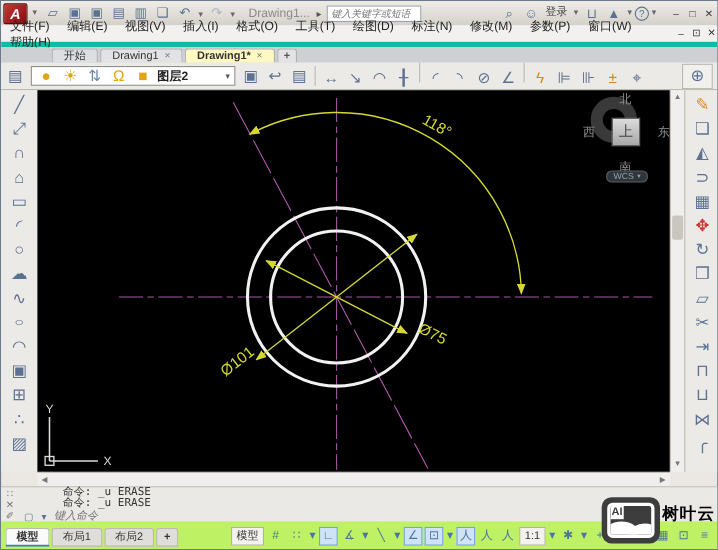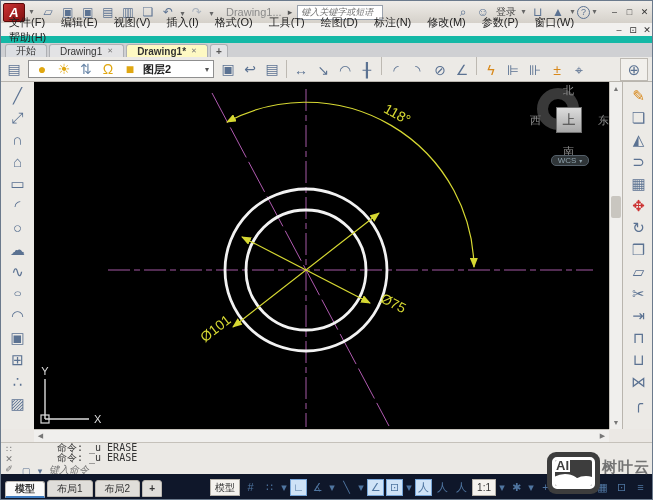--- a/index.html
+++ b/index.html
@@ -20,30 +20,30 @@
   .icon.squash{transform:scaleY(.7);}
   .doc-title{color:#8a8a8a;font-size:11px;margin:0 4px 0 8px;}
   .expander{color:#555;font-size:9px;}
   .searchbox{width:86px;height:15px;border:1px solid #9aa2ad;background:#fff;font-size:9px;font-style:italic;color:#888;padding:0 3px;margin:0 3px;}
   .tb-right{margin-left:auto;display:flex;align-items:center;}
   .tb-right .label{font-size:10px;color:#444;margin:0 3px;}
   .winctl{display:flex;margin-left:6px;}
   .winctl span{width:15px;height:15px;display:flex;align-items:center;justify-content:center;font-size:9px;color:#333;}
 
   
-  .menubar{position:absolute;left:0;top:22px;width:653px;height:20px;background:#f2f1ef;border-bottom:7px solid #14b8a6;display:flex;align-items:center;font-size:11px;color:#222;}
+  .menubar{position:absolute;left:0;top:22px;width:653px;height:20px;background:#f2f1ef;border-bottom:5px solid #14b8a6;display:flex;align-items:center;font-size:11px;color:#222;}
   .menu-item{padding:0 8px;height:100%;display:inline-flex;align-items:center;}
   .docctl{margin-left:auto;display:flex;}
   .docctl span{width:14px;display:flex;align-items:center;justify-content:center;font-size:9px;color:#333;}
 
   
   .tabbar{position:absolute;left:0;top:42px;width:653px;height:14px;background:#cfd0d3;display:flex;align-items:flex-end;padding-left:4px;font-size:10px;}
   .ftab{height:13px;display:inline-flex;align-items:center;gap:5px;padding:0 10px;background:#e3e3e5;border:1px solid #aeb0b4;border-bottom:none;border-radius:3px 3px 0 0;color:#333;margin-right:2px;}
   .ftab.active{background:#fef9c3;font-weight:700;}
-  .ftab.start{background:#dcdee2;}
+  .ftab.start{background:#dcdee2;margin-left:42px;}
   .ftab.plus{padding:0 5px;font-weight:700;color:#555;}
   .tab-x{font-size:7px;color:#777;}
 
   
   .toolbar{position:absolute;left:0;top:56px;width:653px;height:25px;background:#eceae6;border-bottom:1px solid #b9b5ae;display:flex;align-items:center;padding:0 2px;}
   .toolbar .icon{width:22px;height:21px;font-size:14px;}
   .vsep{width:1px;height:18px;background:#bdb9b2;margin:0 3px;display:inline-block;}
   .layerdrop{width:186px;height:18px;background:#fff;border:1px solid #8f8f8f;display:flex;align-items:center;font-size:11px;color:#222;padding:0 2px;margin:0 3px;}
   .layerdrop .name{flex:1;padding-left:2px;font-weight:bold;}
   .layerdrop .dda{font-size:8px;color:#555;padding-right:2px;}
@@ -73,37 +73,37 @@
   .cmd{position:absolute;left:0;top:441px;width:653px;height:32px;background:#ebe9e5;border-top:1px solid #c5c1ba;display:flex;}
   .cmd-left{width:16px;display:flex;flex-direction:column;align-items:center;padding-top:1px;}
   .cmd-left .icon{width:14px;height:10px;font-size:9px;color:#777;}
   .cmd-body{flex:1;}
   .cmd-line{font-family:"DejaVu Sans Mono","Liberation Mono",monospace;font-size:10px;color:#333;line-height:10px;padding-left:4px;margin-left:36px;}
   .cmd-input-row{display:flex;align-items:center;height:12px;padding-left:2px;}
   .cmd-input-row .icon{width:14px;height:11px;font-size:9px;color:#5b7292;}
   .cmd-input{flex:1;border:none;background:transparent;font-size:10px;font-style:italic;color:#999;outline:none;}
 
   
-  .statusbar{position:absolute;left:0;top:473px;width:653px;height:27px;background:#0f172a;display:flex;align-items:center;padding:0 4px;}
+  .statusbar{position:absolute;left:0;top:473px;width:653px;height:27px;background:#bef264;display:flex;align-items:center;padding:0 4px;}
   .ltab{height:17px;display:inline-flex;align-items:center;padding:0 9px;font-size:10px;color:#333;background:#e0deda;border:1px solid #bdb9b2;border-radius:3px 3px 0 0;margin-right:2px;}
   .ltab.active{background:#fafafa;font-weight:700;border-bottom:2px solid #3e7bbf;}
   .ltab.plus{padding:0 6px;font-weight:700;}
   .status-icons{margin-left:auto;display:flex;align-items:center;}
   .status-icons .icon{width:17px;height:17px;font-size:11px;color:#4f75a0;margin:0 1px;}
   .status-icons .icon.txt{width:auto;padding:0 4px;color:#333;font-size:10px;border:1px solid #b5b1aa;background:#f4f2ee;}
   .status-icons .icon.on{background:#cfe3f7;border:1px solid #76a4d6;}
   .status-icons .icon.dd{width:8px;}
 
   
   .wm{position:absolute;left:546px;top:451px;width:53px;height:42px;background:#3d3d3d;border-radius:9px;z-index:9;}
   .wm-frame{position:absolute;inset:5px;border:3px solid #fff;border-radius:5px;overflow:hidden;}
-  .wm-ai{position:absolute;top:-1px;left:0px;color:#3d3d3d;background:#fff;font-weight:700;font-size:13px;line-height:13px;padding:0 1px;}
+  .wm-ai{position:absolute;top:-1px;left:0px;color:#3d3d3d;background:#fff;font-weight:700;font-size:10px;line-height:13px;padding:0 1px;}
   .wm-mtn{position:absolute;bottom:-8px;left:-5px;width:30px;height:20px;background:#fff;border-radius:50% 50% 0 0;}
   .wm-mtn2{position:absolute;bottom:-6px;right:-7px;width:26px;height:16px;background:#fff;border-radius:50% 50% 0 0;}
-  .wm-text{position:absolute;left:601px;top:457px;font-size:15px;font-weight:700;color:#737373;z-index:9;letter-spacing:1px;}
+  .wm-text{position:absolute;left:601px;top:457px;font-size:15px;font-weight:700;color:#000000;z-index:9;letter-spacing:1px;}
 </style>
 </head>
 <body>
 
 <div class="window">
 
   <div class="titlebar">
     <div class="logo">A</div>
     <span class="icon dd">▾</span>
     <span><span class="icon">▱</span><span class="icon">▣</span><span class="icon">▣</span><span class="icon">▤</span><span class="icon">▥</span><span class="icon">❏</span><span class="icon">↶</span><span class="icon dd">▾</span><span class="icon dim">↷</span><span class="icon dd">▾</span></span>

